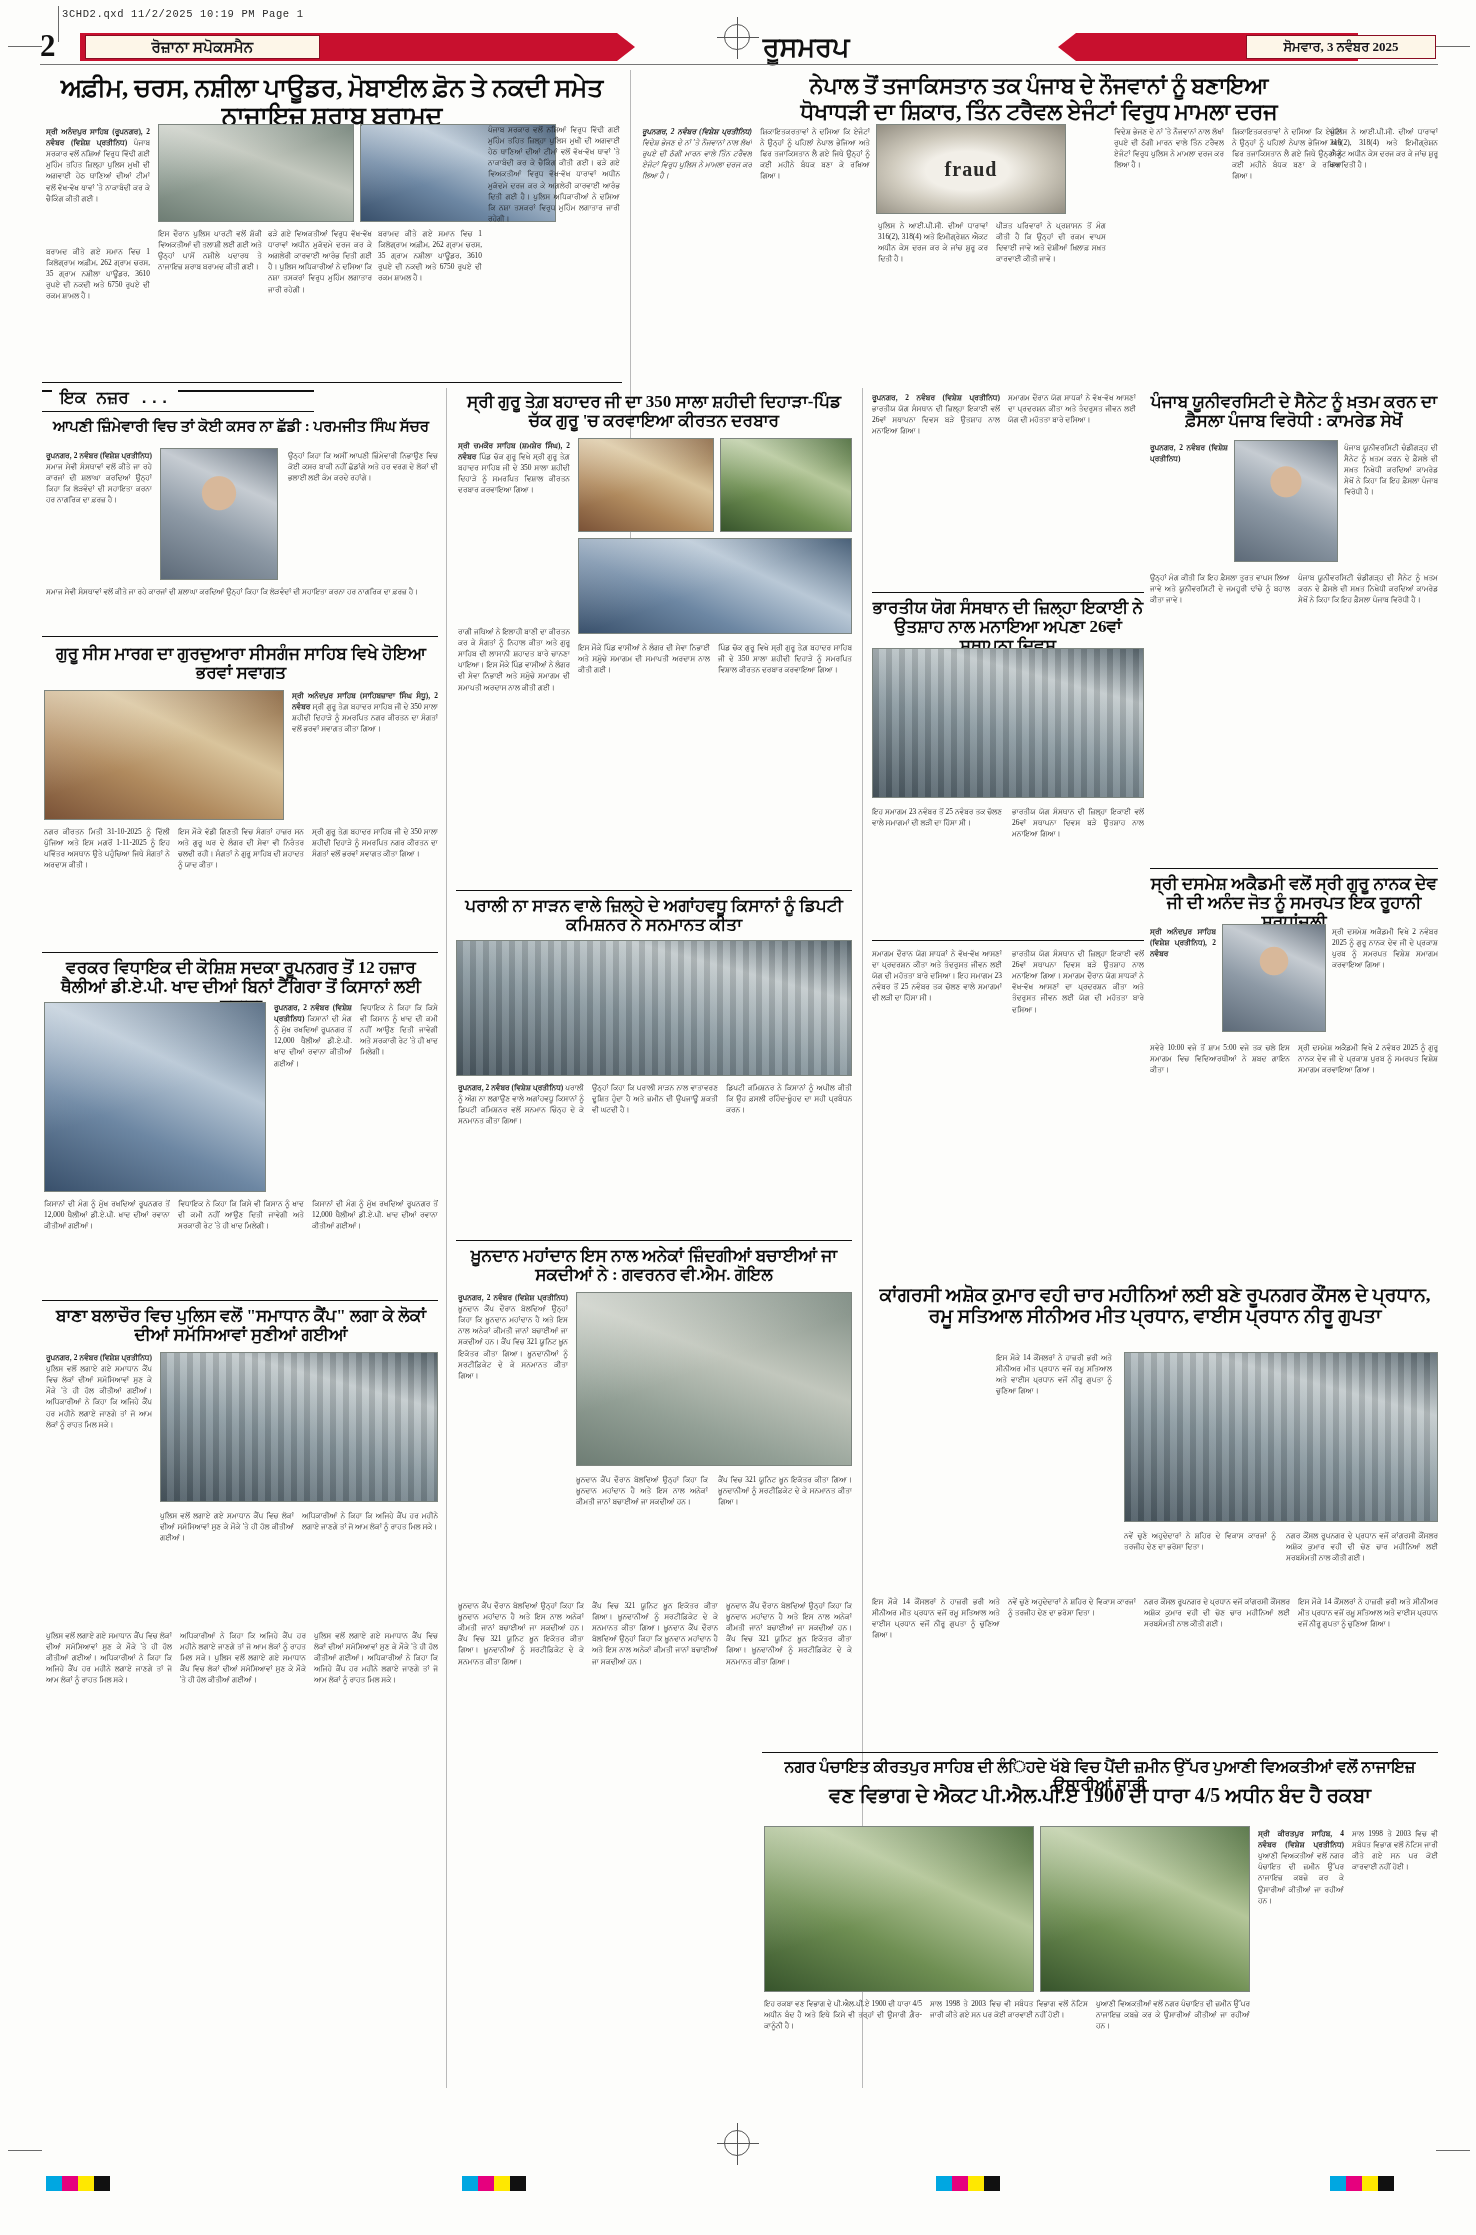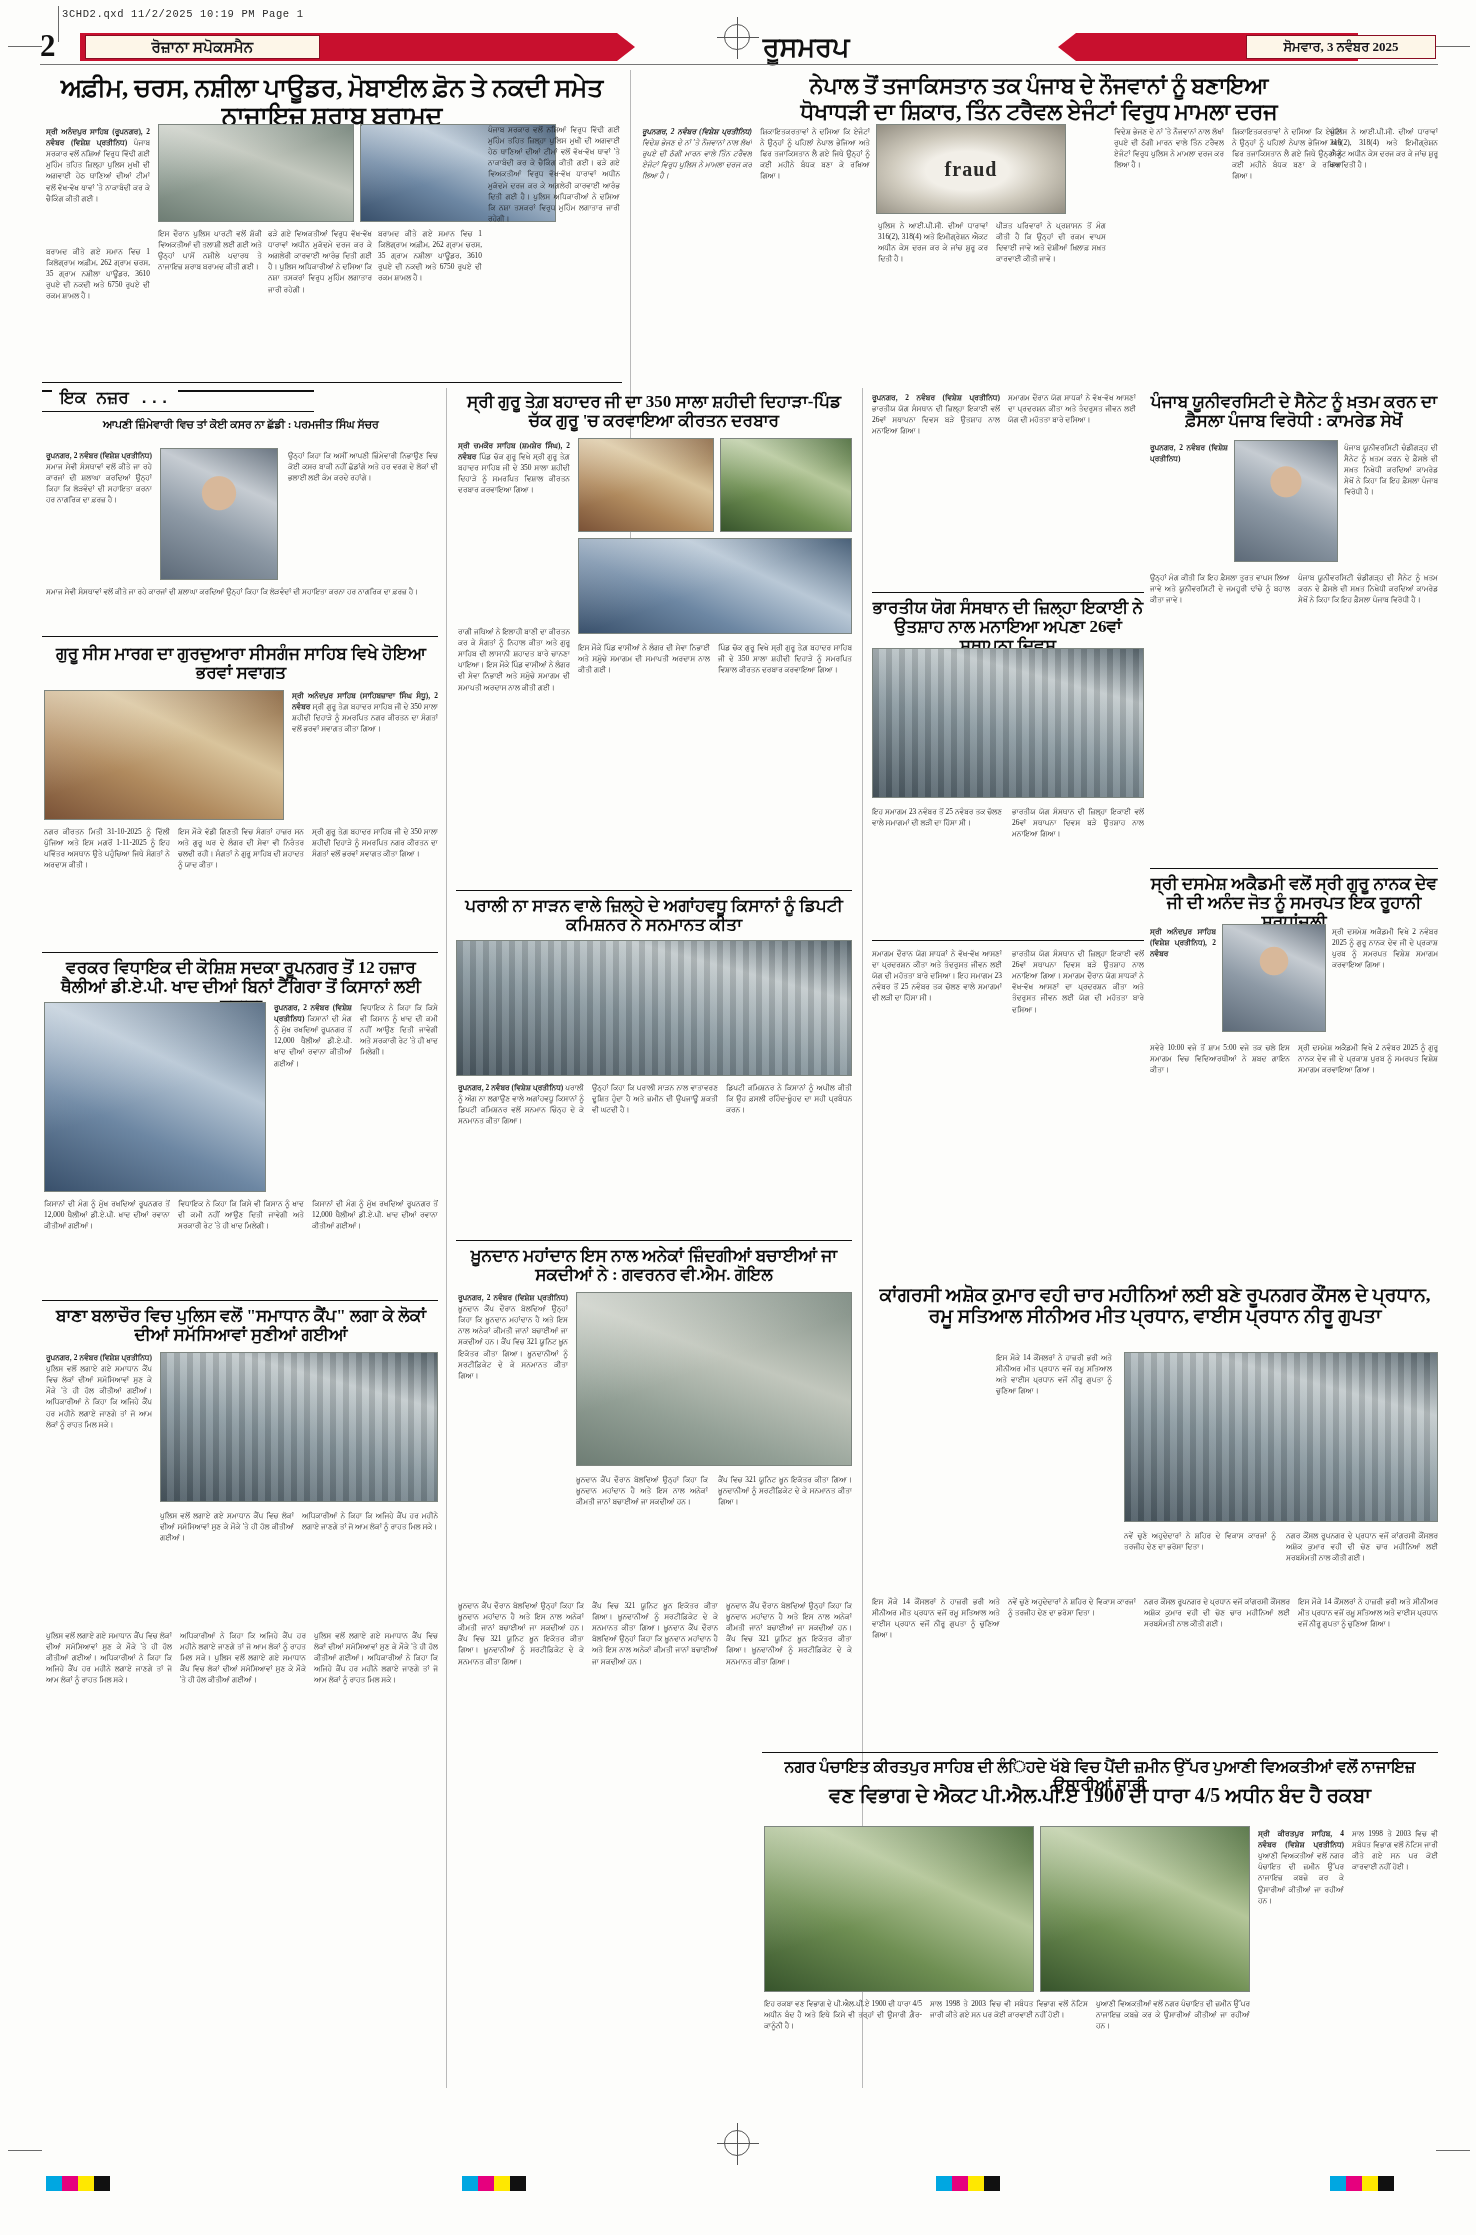--- a/index.html
+++ b/index.html
@@ -92,21 +92,21 @@
   
   .hl{
     font-family:"Liberation Serif", serif;
     font-weight:bold;
     color:#0b0b0b;
     line-height:1.12;
     text-align:center;
   }
   .hl-main{ font-size:25px; letter-spacing:-.2px; }
   .hl-sec { font-size:17px; }
-  .hl-sub { font-size:11px; }
+  .hl-sub { font-size:15px; }
 
   .col{
     position:absolute;
     font-family:"Liberation Serif", serif;
     font-size:7.4px;
     line-height:1.5;
     color:#1b1b1b;
     text-align:justify;
     overflow:hidden;
     -webkit-hyphens:auto; hyphens:auto;

